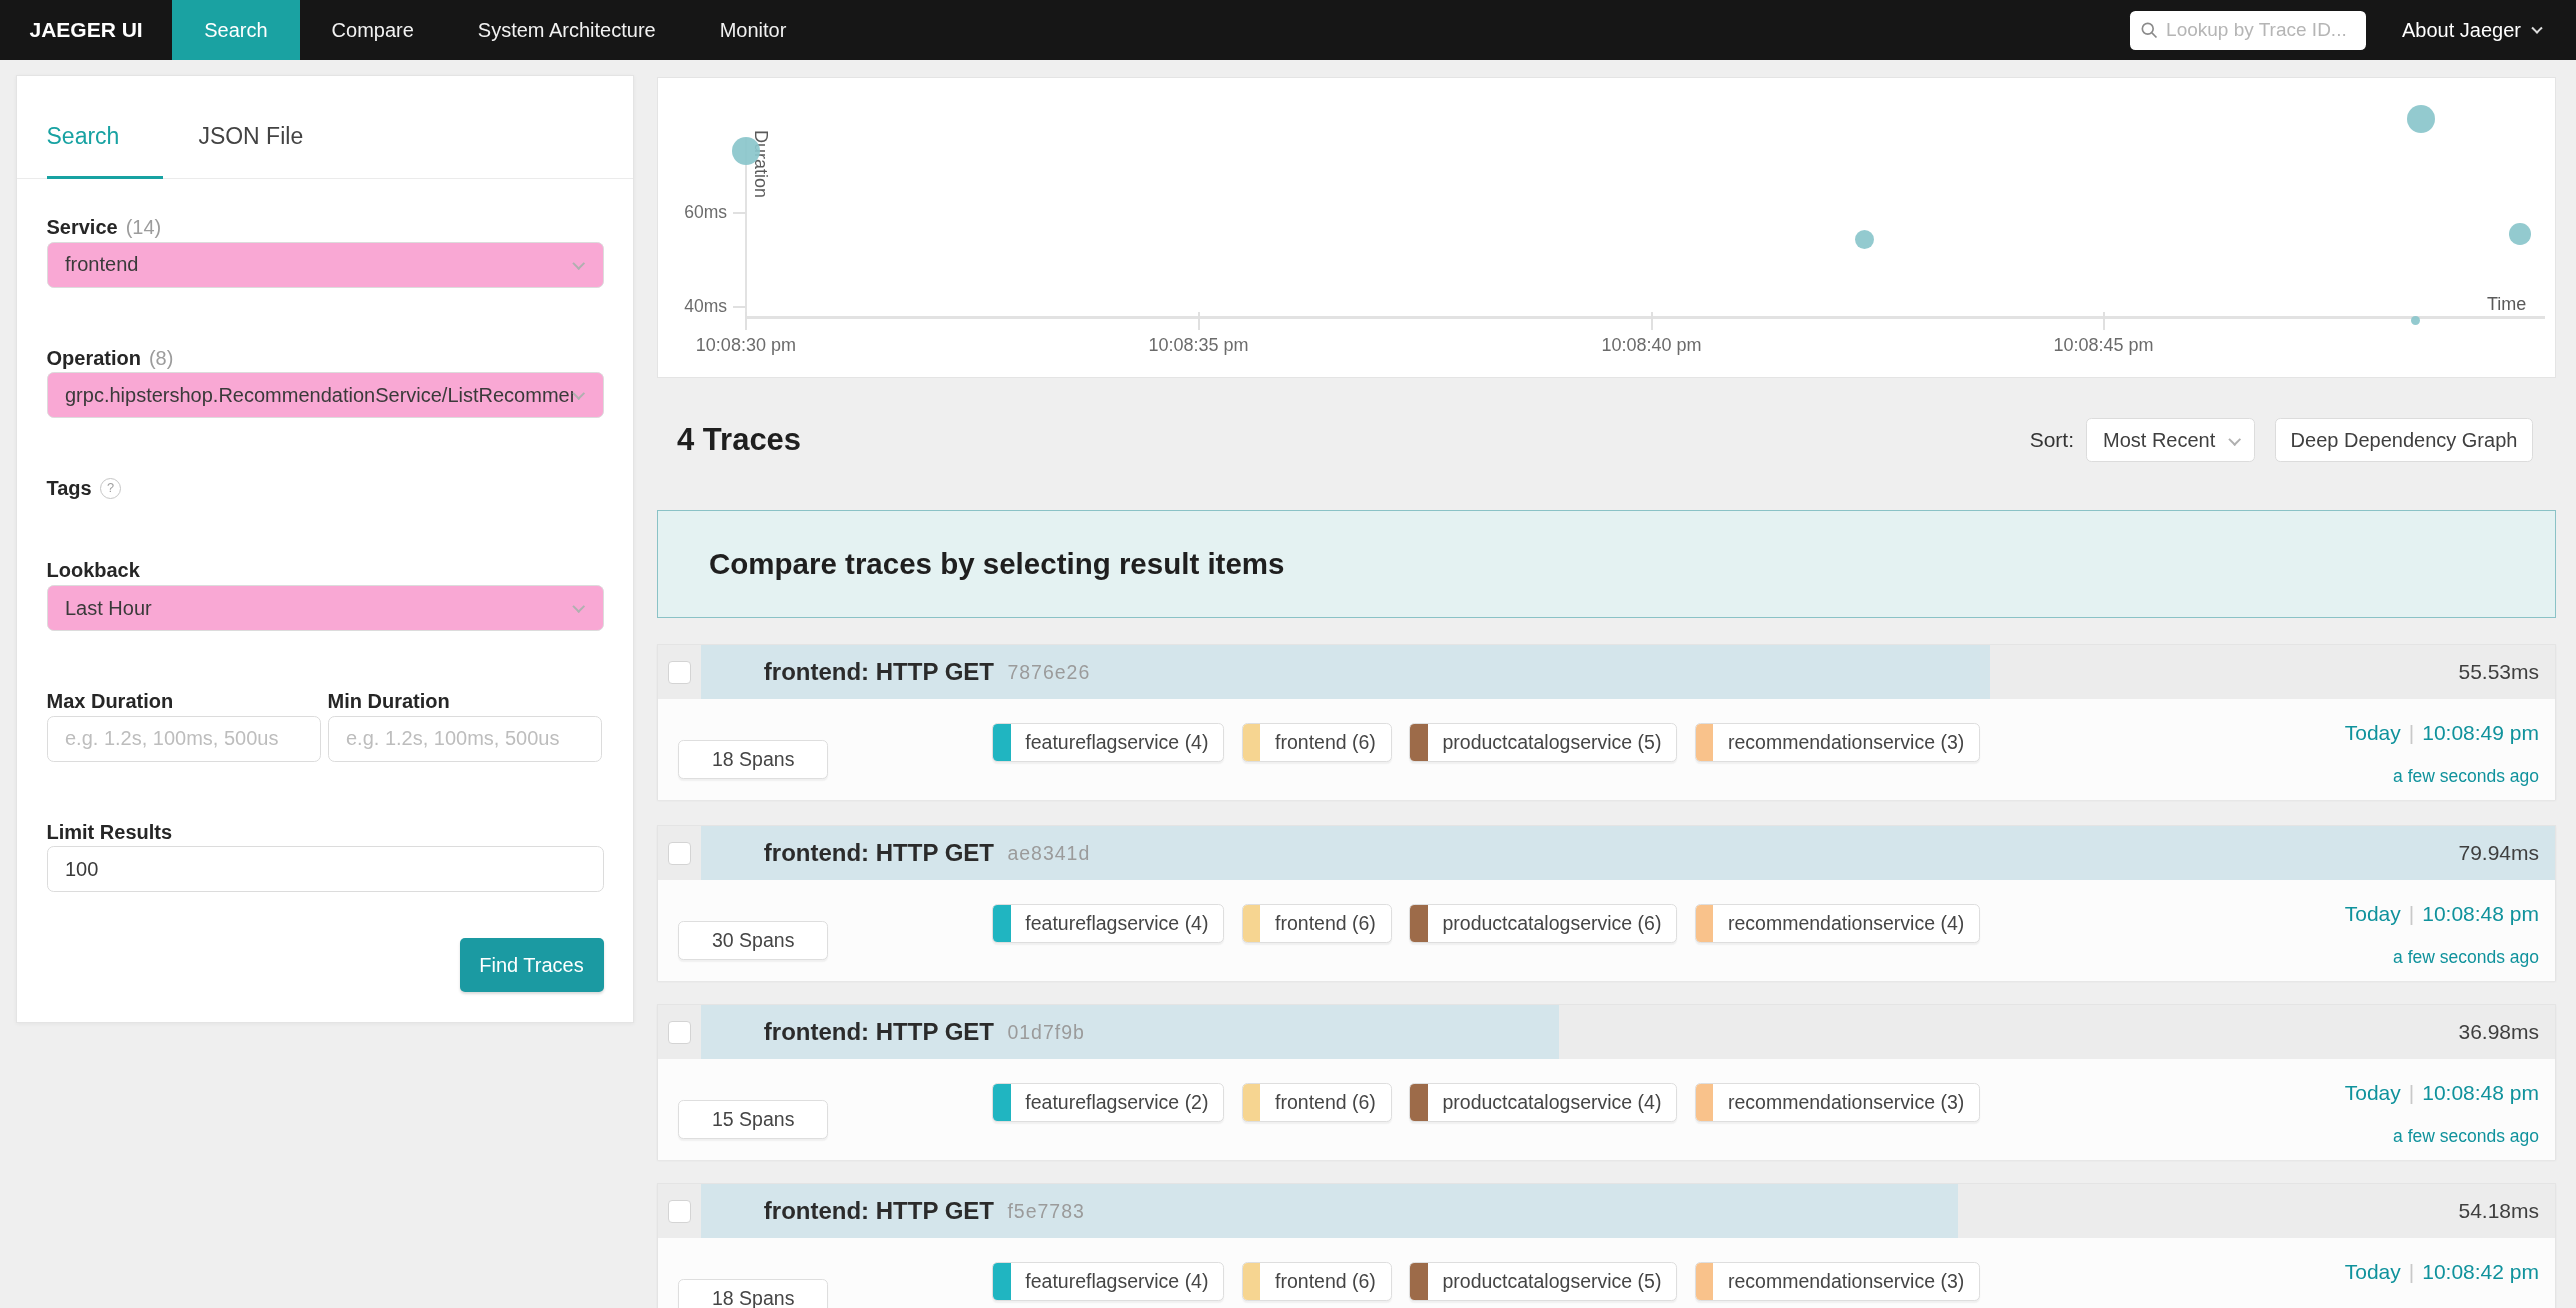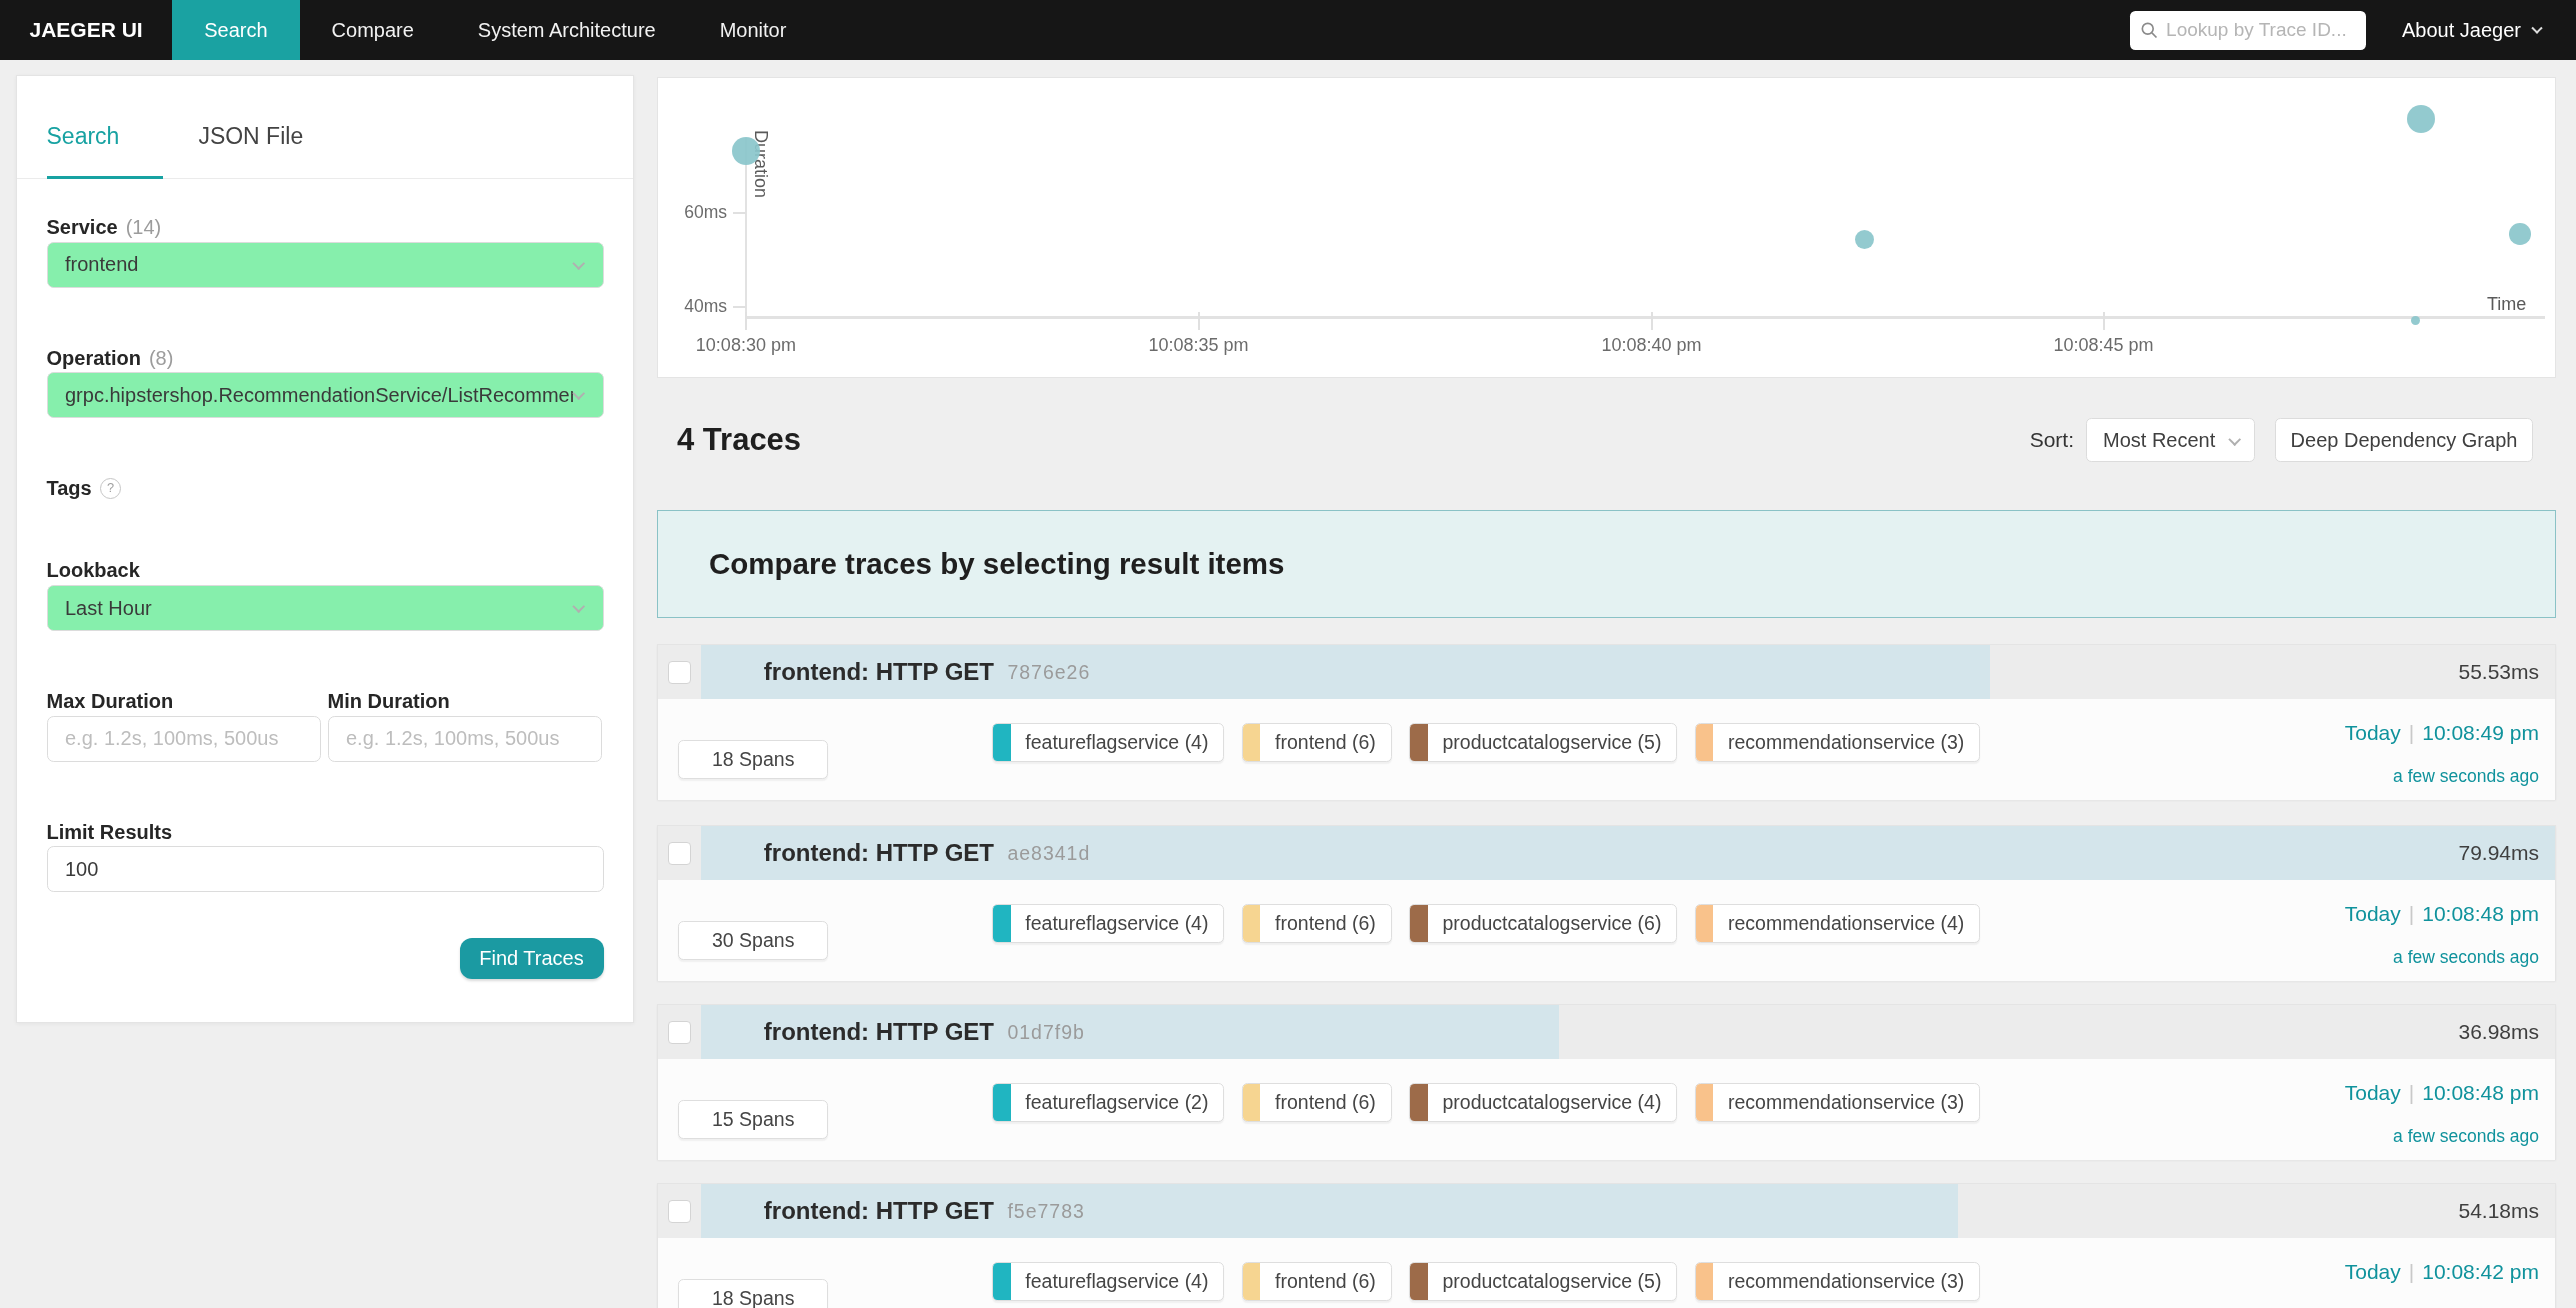--- a/index.html
+++ b/index.html
@@ -26,29 +26,29 @@
   .side-tabs { position:relative; height:84px; margin-top:19px; padding:0 29.5px; border-bottom:1.3px solid #ebebeb; display:flex; align-items:center; }
   .side-tab { font-size:23px; color:#434343; margin-right:79px; cursor:pointer; }
   .side-tab.active { color:#17a2a2; }
   .ink-bar { position:absolute; left:29.5px; bottom:-1.3px; width:116px; height:3.4px; background:#17a2a2; }
   .sform { padding:0 29.5px; }
   .fgroup { margin-top:58px; }
   .fgroup.first { margin-top:36px; }
   .flabel { font-size:20px; line-height:24px; color:#262626; font-weight:600; margin-bottom:2.7px; display:flex; align-items:center; gap:8px; }
   .fcount { color:#9c9c9c; font-weight:400; }
   .qicon { width:21.5px; height:21.5px; border:1.3px solid #c6c6c6; border-radius:50%; display:inline-flex; align-items:center; justify-content:center; font-size:12.8px; color:#a0a0a0; font-weight:400; }
-  .fselect { position:relative; height:46px; border:1.3px solid #dcdcdc; border-radius:6.7px; background:#86efac; display:flex; align-items:center; padding:0 40px 0 17.5px; font-size:20px; color:#3a3a3a; cursor:pointer; }
+  .fselect { position:relative; height:46px; border:1.3px solid #dcdcdc; border-radius:6.7px; background:#f9a8d4; display:flex; align-items:center; padding:0 40px 0 17.5px; font-size:20px; color:#3a3a3a; cursor:pointer; }
   .fselect .val { white-space:nowrap; overflow:hidden; width:100%; }
   .fselect .chev { position:absolute; right:19px; top:18px; }
   .finput { width:100%; height:46px; border:1.3px solid #dcdcdc; border-radius:6.7px; background:#fff; font-size:20px; color:#3a3a3a; padding:0 17.5px; outline:none; font-family:inherit; }
   .finput::placeholder { color:#bdbdbd; }
   .dual { display:flex; gap:7px; }
   .dual > div { width:274px; }
   .find-row { margin-top:46px; display:flex; justify-content:flex-end; }
-  .find-btn { width:144px; height:41px; background:#1b9aa2; color:#fff; font-size:20px; border:none; border-radius:12px; cursor:pointer; font-family:inherit; box-shadow:0 2px 2.7px rgba(0,0,0,0.15); }
+  .find-btn { width:144px; height:54px; background:#1b9aa2; color:#fff; font-size:20px; border:none; border-radius:5px; cursor:pointer; font-family:inherit; box-shadow:0 2px 2.7px rgba(0,0,0,0.15); }
 
   
   .scatter-card { position:absolute; left:657px; top:77px; width:1899px; height:301px; background:#fff; border:1.3px solid #e4e4e4; }
   .axis-line { position:absolute; background:#e2e2e2; }
   .tickmark { position:absolute; background:#e0e0e0; }
   .ytick-label { position:absolute; width:67px; text-align:right; font-size:17.5px; color:#6b6b6b; }
   .xtick-label { position:absolute; width:161px; text-align:center; font-size:18px; color:#6b6b6b; }
   .axis-title { position:absolute; font-size:18px; color:#5a5a5a; }
   .axis-title.vert { writing-mode:vertical-rl; }
   .dot { position:absolute; border-radius:50%; opacity:0.92; cursor:pointer; }

